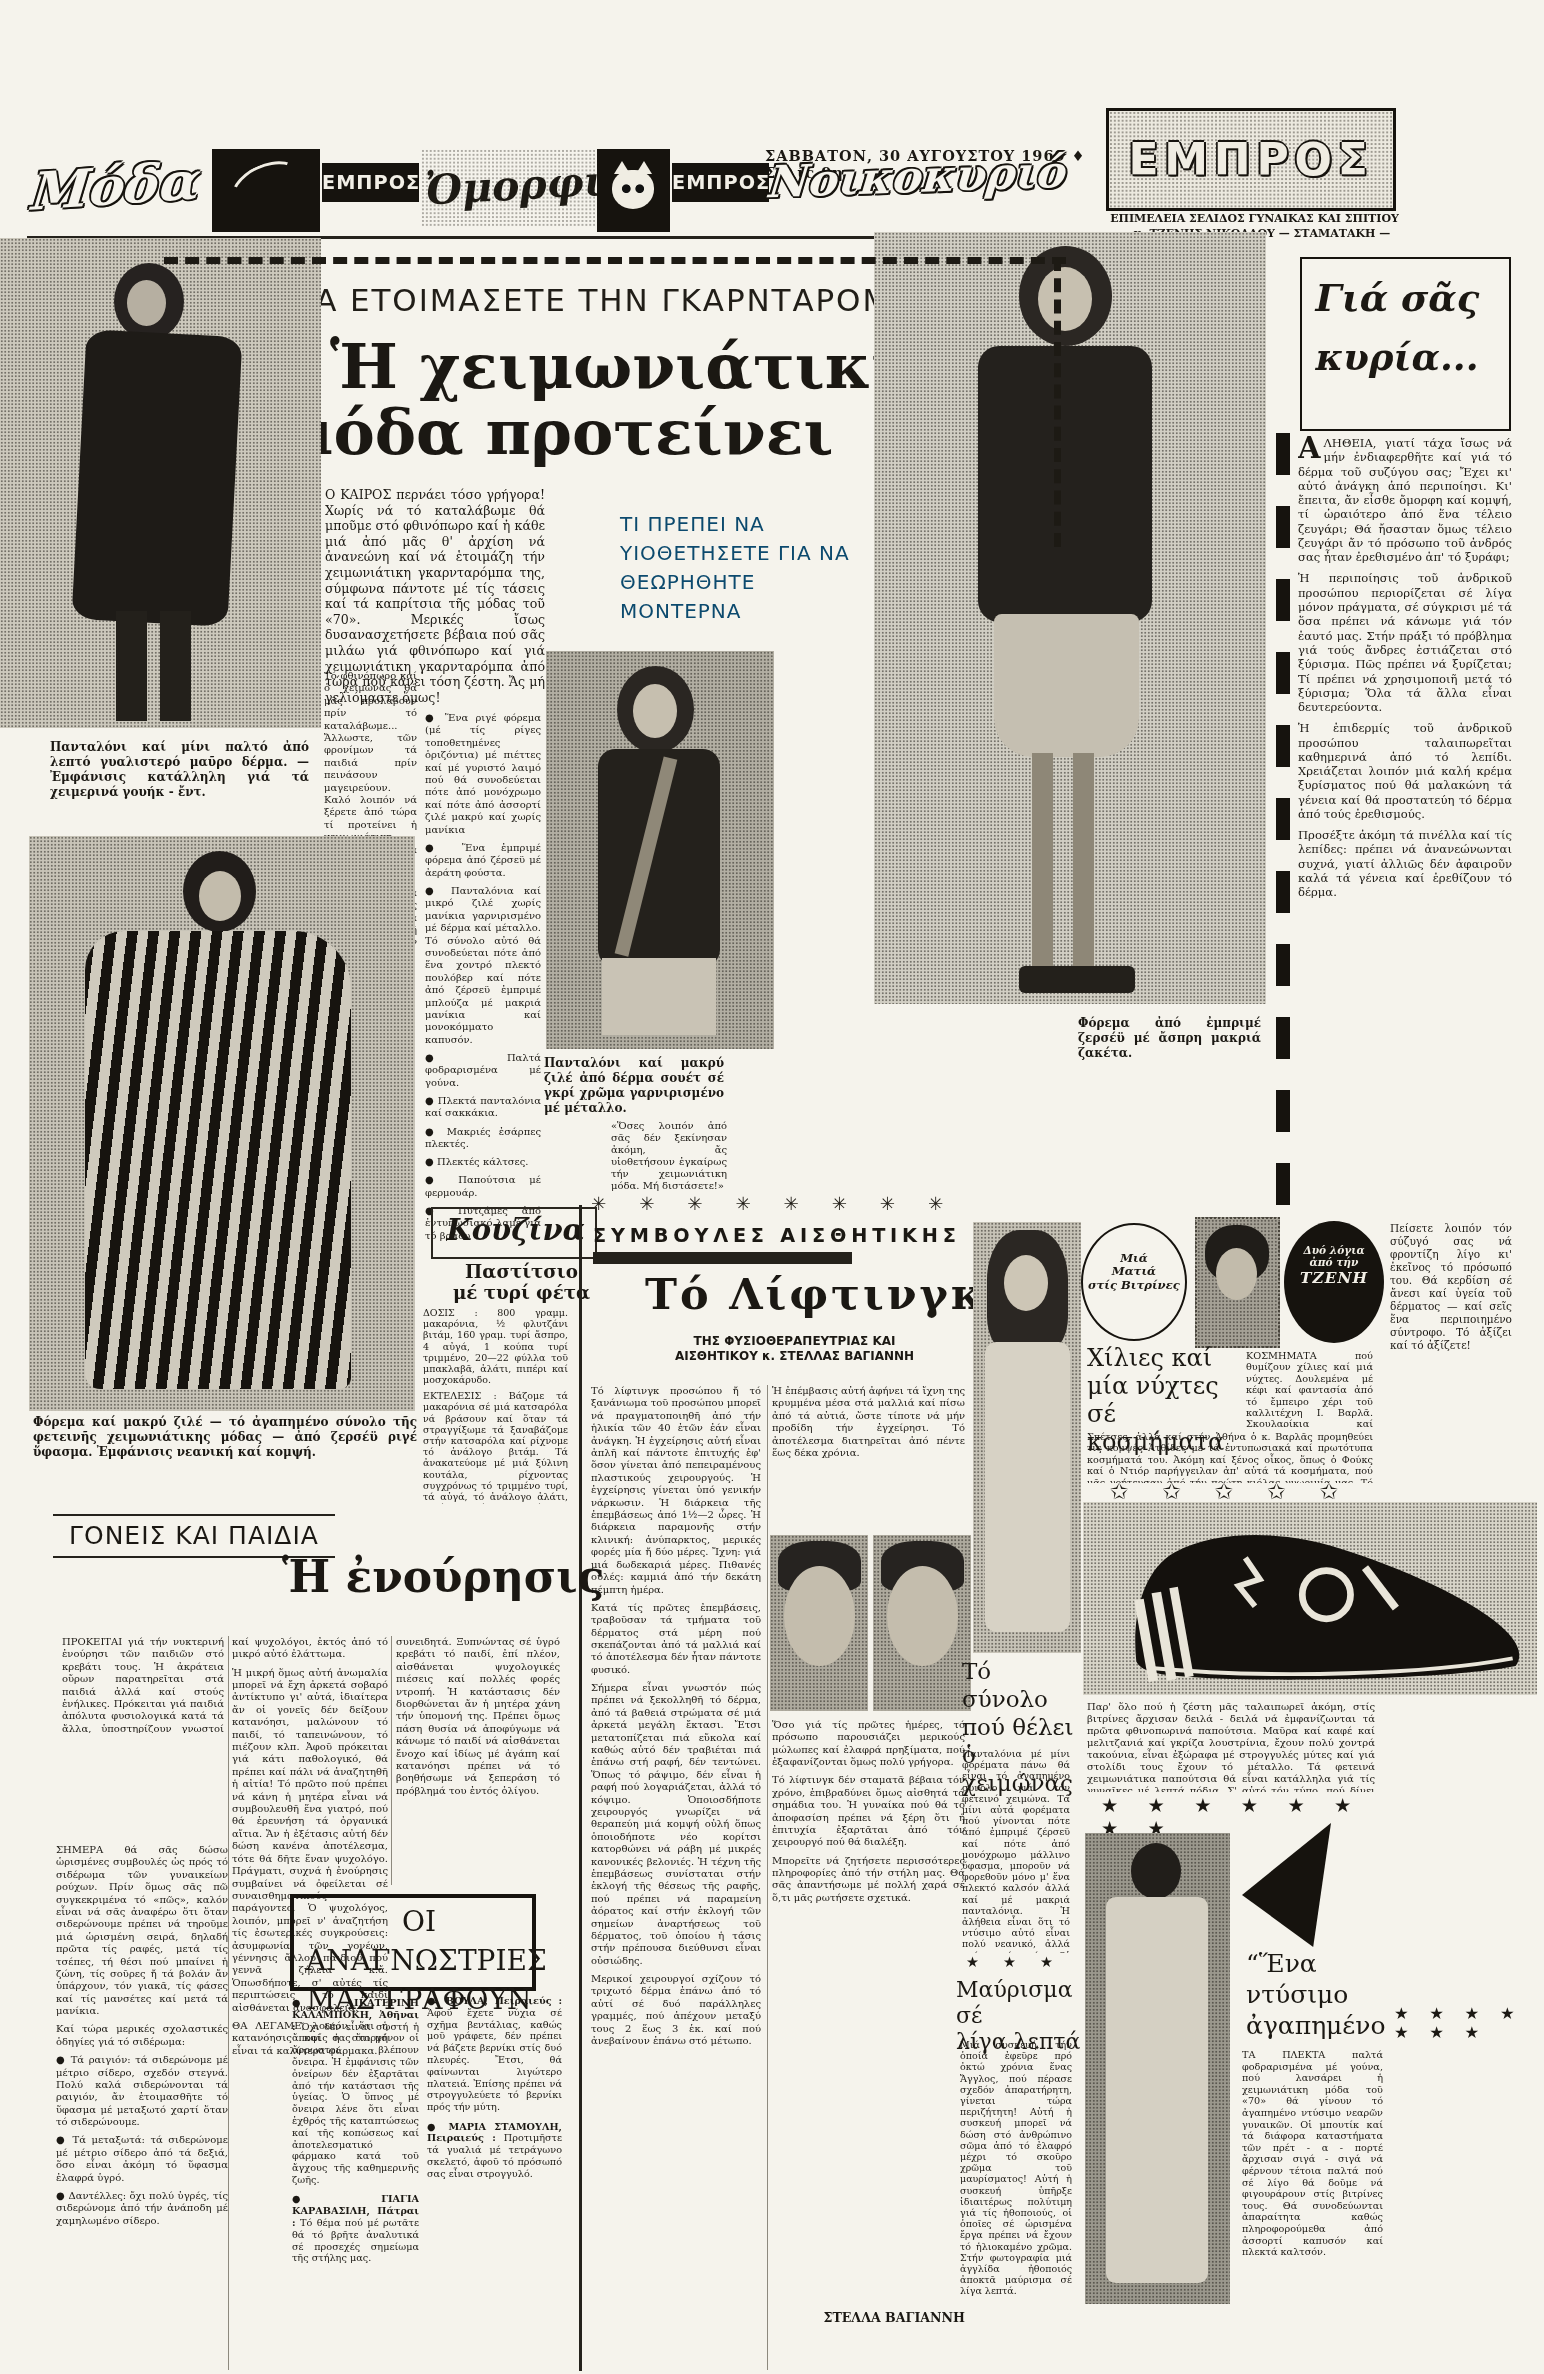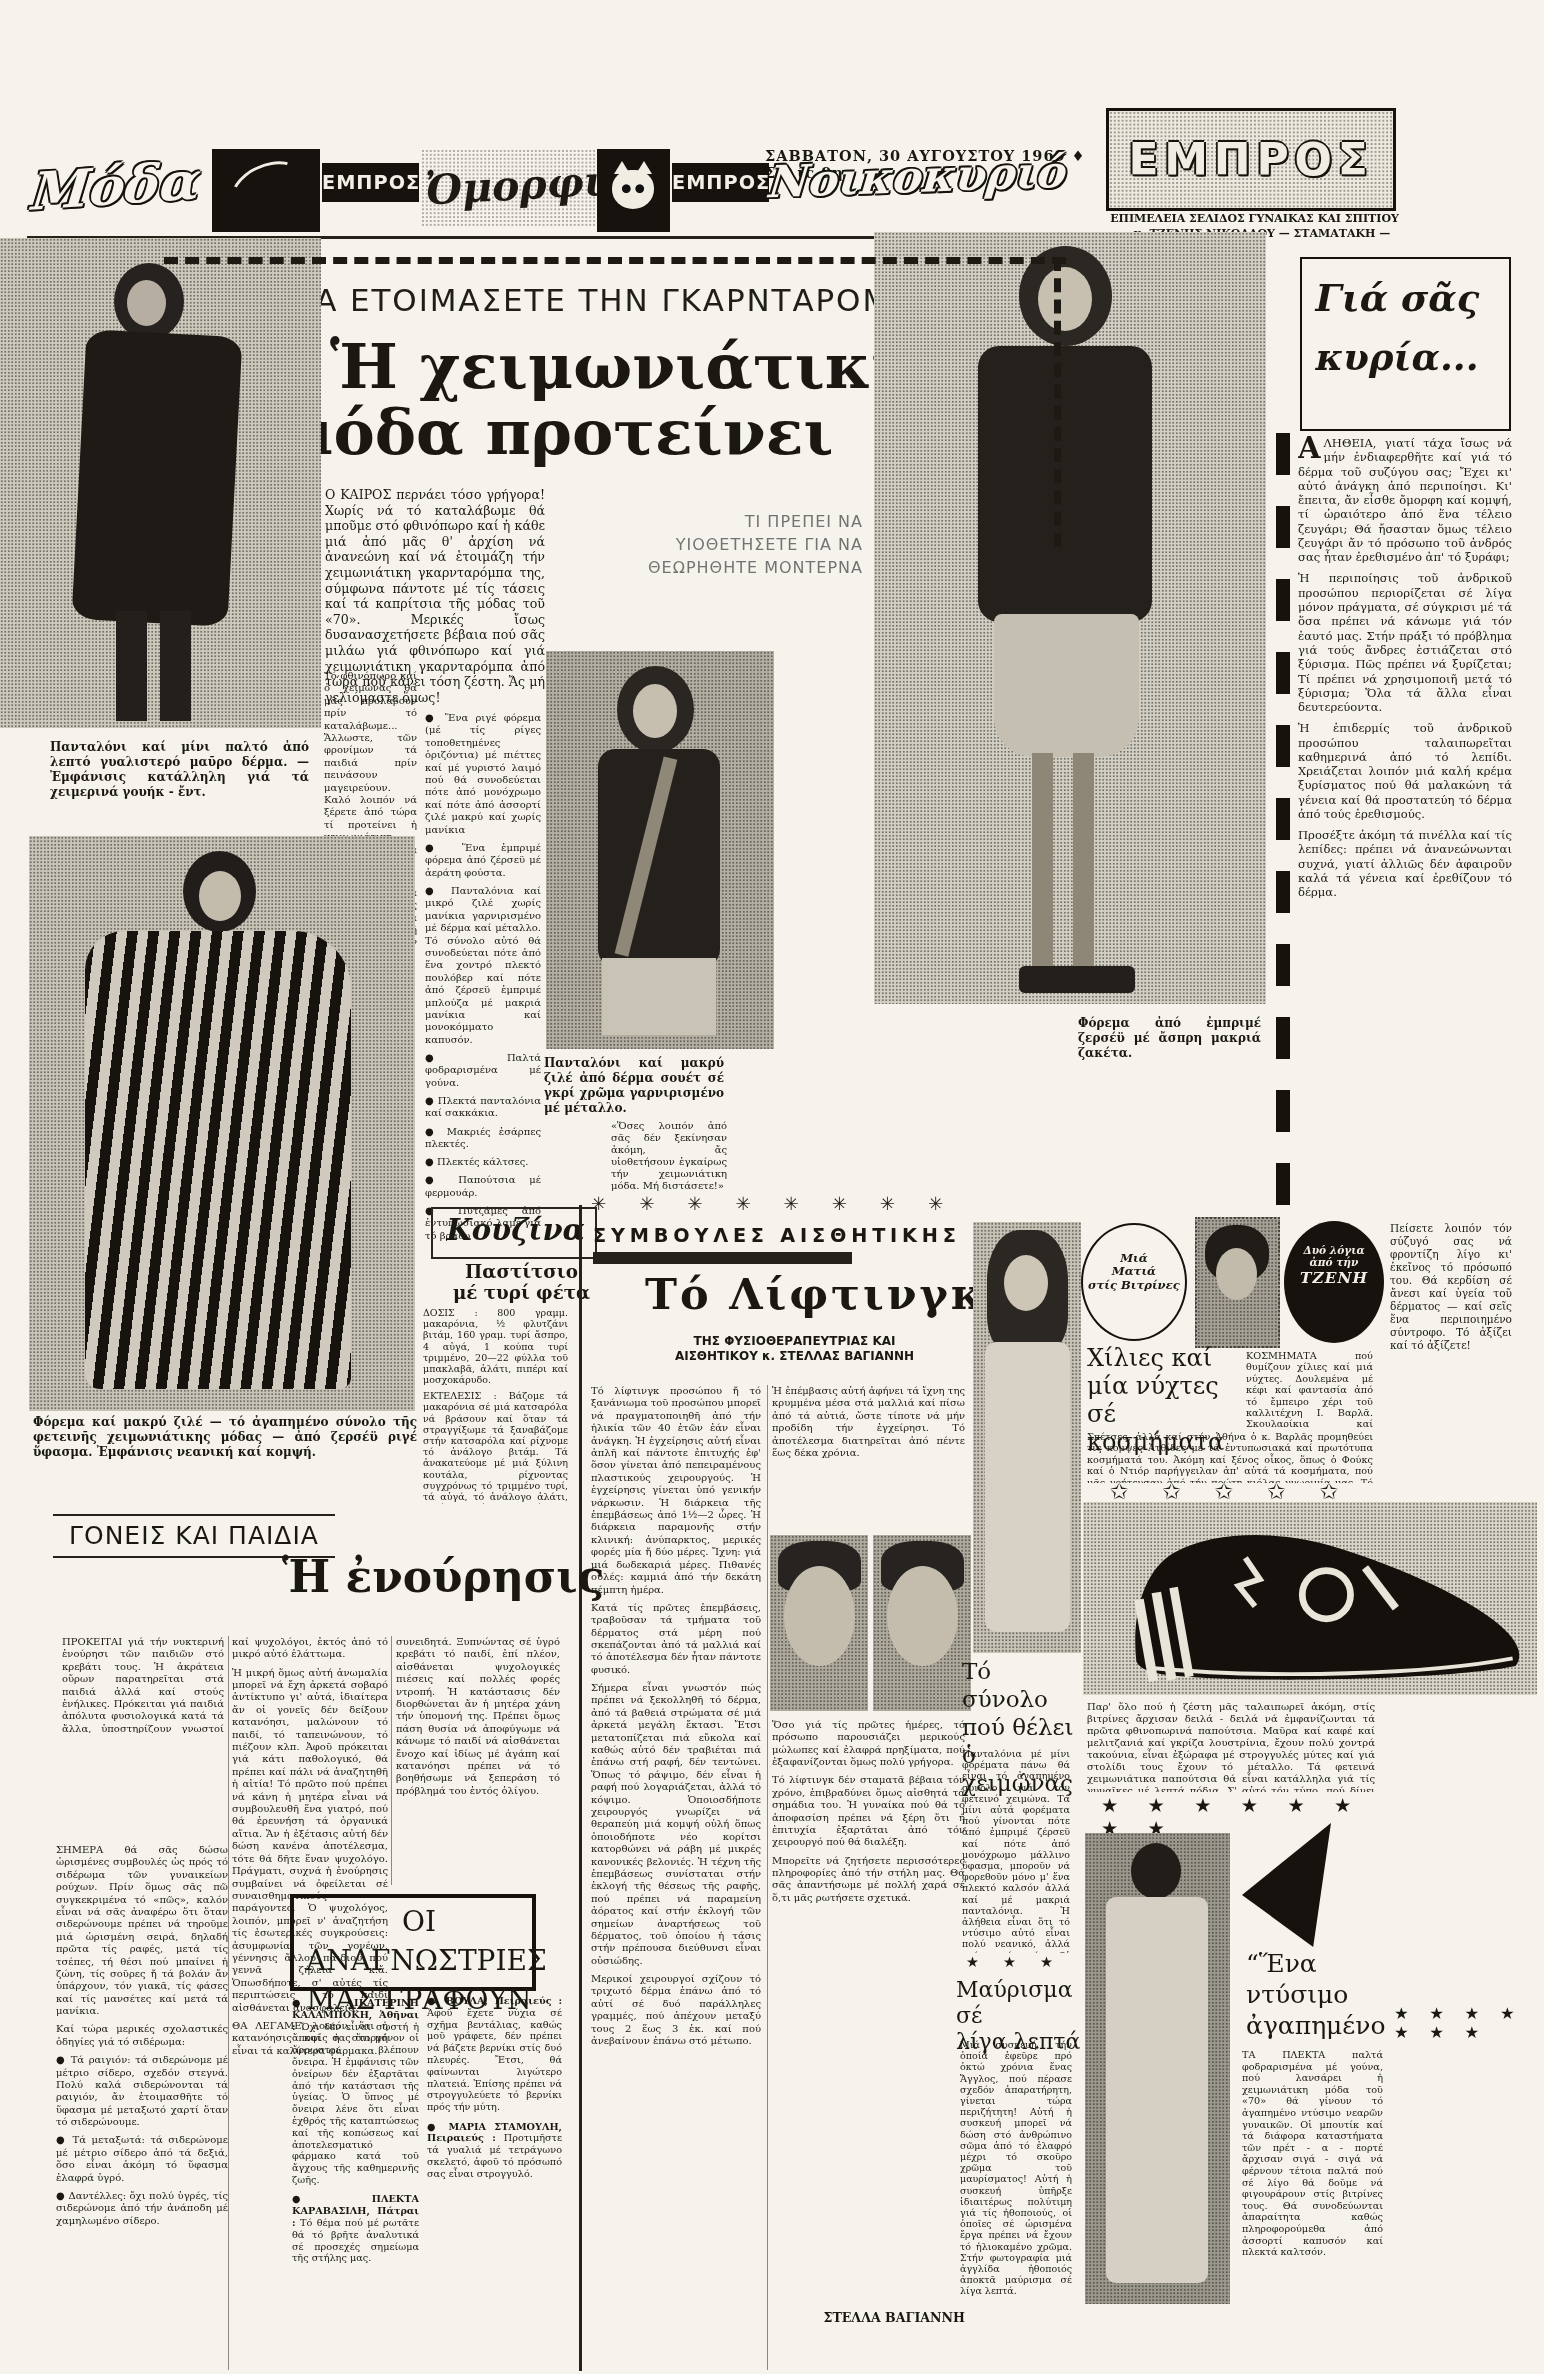--- a/index.html
+++ b/index.html
@@ -48,21 +48,21 @@
           text-shadow:-1.9px 0 #16130e,1.9px 0 #16130e,0 -1.9px #16130e,0 1.9px #16130e,1.9px 1.9px #16130e;}
   #editor-note{left:1095px;top:212px;width:319px;font-size:11px;font-weight:bold;line-height:14.5px;}
 
   
   #feat-dash-top{left:164px;top:257px;width:902px;border-top:7.7px dashed #1d1a14;z-index:6;}
   #feat-dash-right{left:1054px;top:257px;height:290px;border-right:7.7px dashed #1d1a14;z-index:6;}
   #kicker{left:225px;top:282px;width:830px;font-size:31px;letter-spacing:1.9px;color:#211e18;font-weight:400;}
   #headline{left:330px;top:334px;width:753px;font-size:62px;font-weight:bold;line-height:1.06;}
   #headline .l2{margin-left:-42px;}
   #intro{left:325px;top:487px;width:220px;font-size:12.6px;line-height:15.6px;}
-  #subhead{left:620px;top:510px;width:243px;font-size:16px;line-height:1.45;letter-spacing:1px;color:#737373;text-align:right;}
+  #subhead{left:620px;top:510px;width:243px;font-size:20px;line-height:1.45;letter-spacing:1px;color:#0c4a6e;}
   .bodytxt{font-size:10px;line-height:12.4px;}
   .bodytxt p{margin:0 0 5.8px 0;}
   #colA{left:324px;top:670px;width:93px;height:340px;font-size:9.7px;line-height:12px;}
   #colB{left:425px;top:668px;width:116px;height:541px;margin-top:44px;}
   #closing{left:611px;top:1120px;width:116px;height:89px;font-size:10px;line-height:12px;}
   .caption{font-size:12px;line-height:15px;font-weight:bold;}
   #cap-left{left:50px;top:740px;width:259px;}
   #cap-center{left:544px;top:1056px;width:180px;}
   #cap-right{left:1078px;top:1016px;width:183px;}
   #cap-striped{left:33px;top:1415px;width:384px;}
@@ -341,21 +341,21 @@
   </div>
   <div id="rule-g1" class="abs vrule"></div>
   <div id="rule-g2" class="abs vrule"></div>
 
   <div id="readers-box" class="abs">
     <div style="margin-top:3.9px;">ΟΙ ΑΝΑΓΝΩΣΤΡΙΕΣ</div>
     <div>ΜΑΣ ΓΡΑΦΟΥΝ</div>
   </div>
   <div id="readers-col1" class="abs just clip">
     <p class="letter"><span class="lname">● ΑΙΚΑΤΕΡΙΝΗ ΚΑΛΑΜΠΟΚΗ, Ἀθῆναι :</span> <span>Ὄχι δέν εἶναι σωστή ἡ ἄποψίς σας ὅτι μόνον οἱ ἄρρωστοι βλέπουν ὄνειρα. Ἡ ἐμφάνισις τῶν ὀνείρων δέν ἐξαρτᾶται ἀπό τήν κατάστασι τῆς ὑγείας. Ὁ ὕπνος μέ ὄνειρα λένε ὅτι εἶναι ἐχθρός τῆς καταπτώσεως καί τῆς κοπώσεως καί ἀποτελεσματικό φάρμακο κατά τοῦ ἄγχους τῆς καθημερινῆς ζωῆς.</span></p>
-    <p class="letter"><span class="lname">● ΠΛΕΚΤΑ ΚΑΡΑΒΑΣΙΛΗ, Πάτραι :</span> <span>Τό θέμα πού μέ ρωτᾶτε θά τό βρῆτε ἀναλυτικά σέ προσεχές σημείωμα τῆς στήλης μας.</span></p>
+    <p class="letter"><span class="lname">● ΓΙΑΓΙΑ ΚΑΡΑΒΑΣΙΛΗ, Πάτραι :</span> <span>Τό θέμα πού μέ ρωτᾶτε θά τό βρῆτε ἀναλυτικά σέ προσεχές σημείωμα τῆς στήλης μας.</span></p>
   </div>
   <div id="readers-col2" class="abs just clip">
     <p class="letter"><span class="lname">● ΒΟΥΛΑ, Πειραιεύς :</span> <span>Ἀφοῦ ἔχετε νύχια σέ σχῆμα βεντάλιας, καθώς μοῦ γράφετε, δέν πρέπει νά βάζετε βερνίκι στίς δυό πλευρές. Ἔτσι, θά φαίνωνται λιγώτερο πλατειά. Ἐπίσης πρέπει νά στρογγυλεύετε τό βερνίκι πρός τήν μύτη.</span></p>
     <p class="letter"><span class="lname">● ΜΑΡΙΑ ΣΤΑΜΟΥΛΗ, Πειραιεύς :</span> <span>Προτιμῆστε τά γυαλιά μέ τετράγωνο σκελετό, ἀφοῦ τό πρόσωπό σας εἶναι στρογγυλό.</span></p>
   </div>
 
   <div id="vitrines" class="abs">
     <div id="oval1" class="abs ctr script preline">Μιά
 Ματιά
 στίς Βιτρίνες</div>

